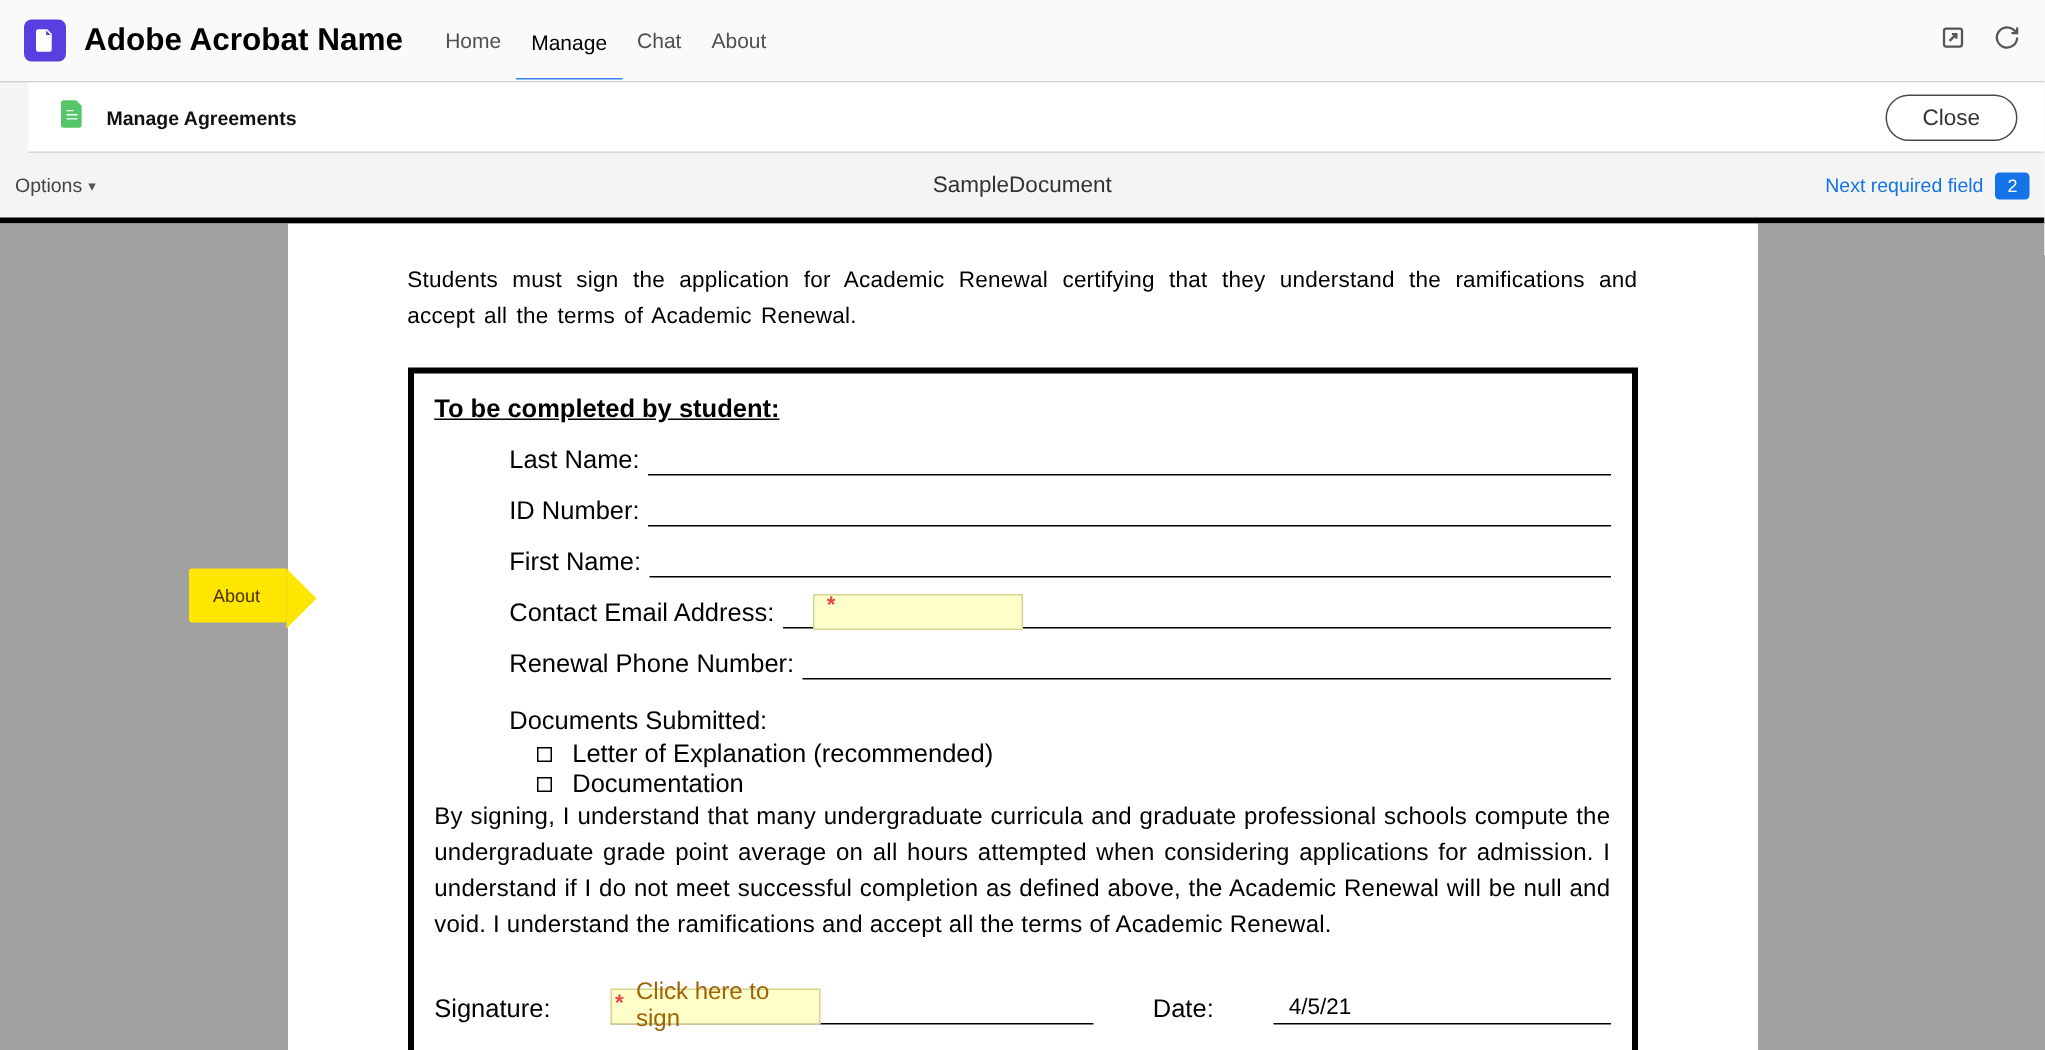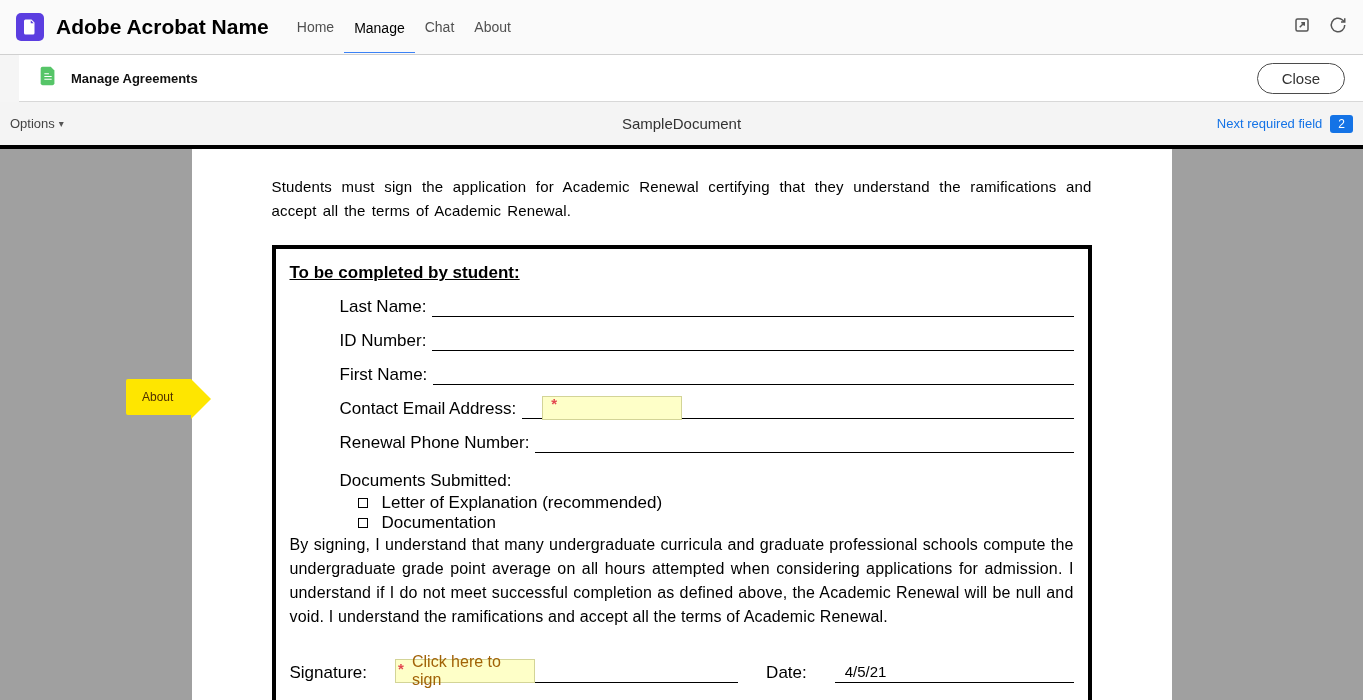--- a/index.html
+++ b/index.html
@@ -215,21 +215,21 @@
       font-size: 16px;
       text-align: justify;
       line-height: 1.5;
       letter-spacing: 0.01em;
     }
 
     .sig-row {
       display: flex;
       align-items: flex-end;
       margin-top: 32px;
-      gap: 28px;
+      gap: 40px;
     }
     .sig-label { font-size: 17px; font-weight: 500; }
     .sig-line {
       border-bottom: 1px solid #000;
       height: 22px;
       position: relative;
     }
     .sig-line.sig { flex: 1.5; }
     .sig-line.date { flex: 1; padding-left: 10px; display:flex; align-items:center; }
     .sig-highlight {

